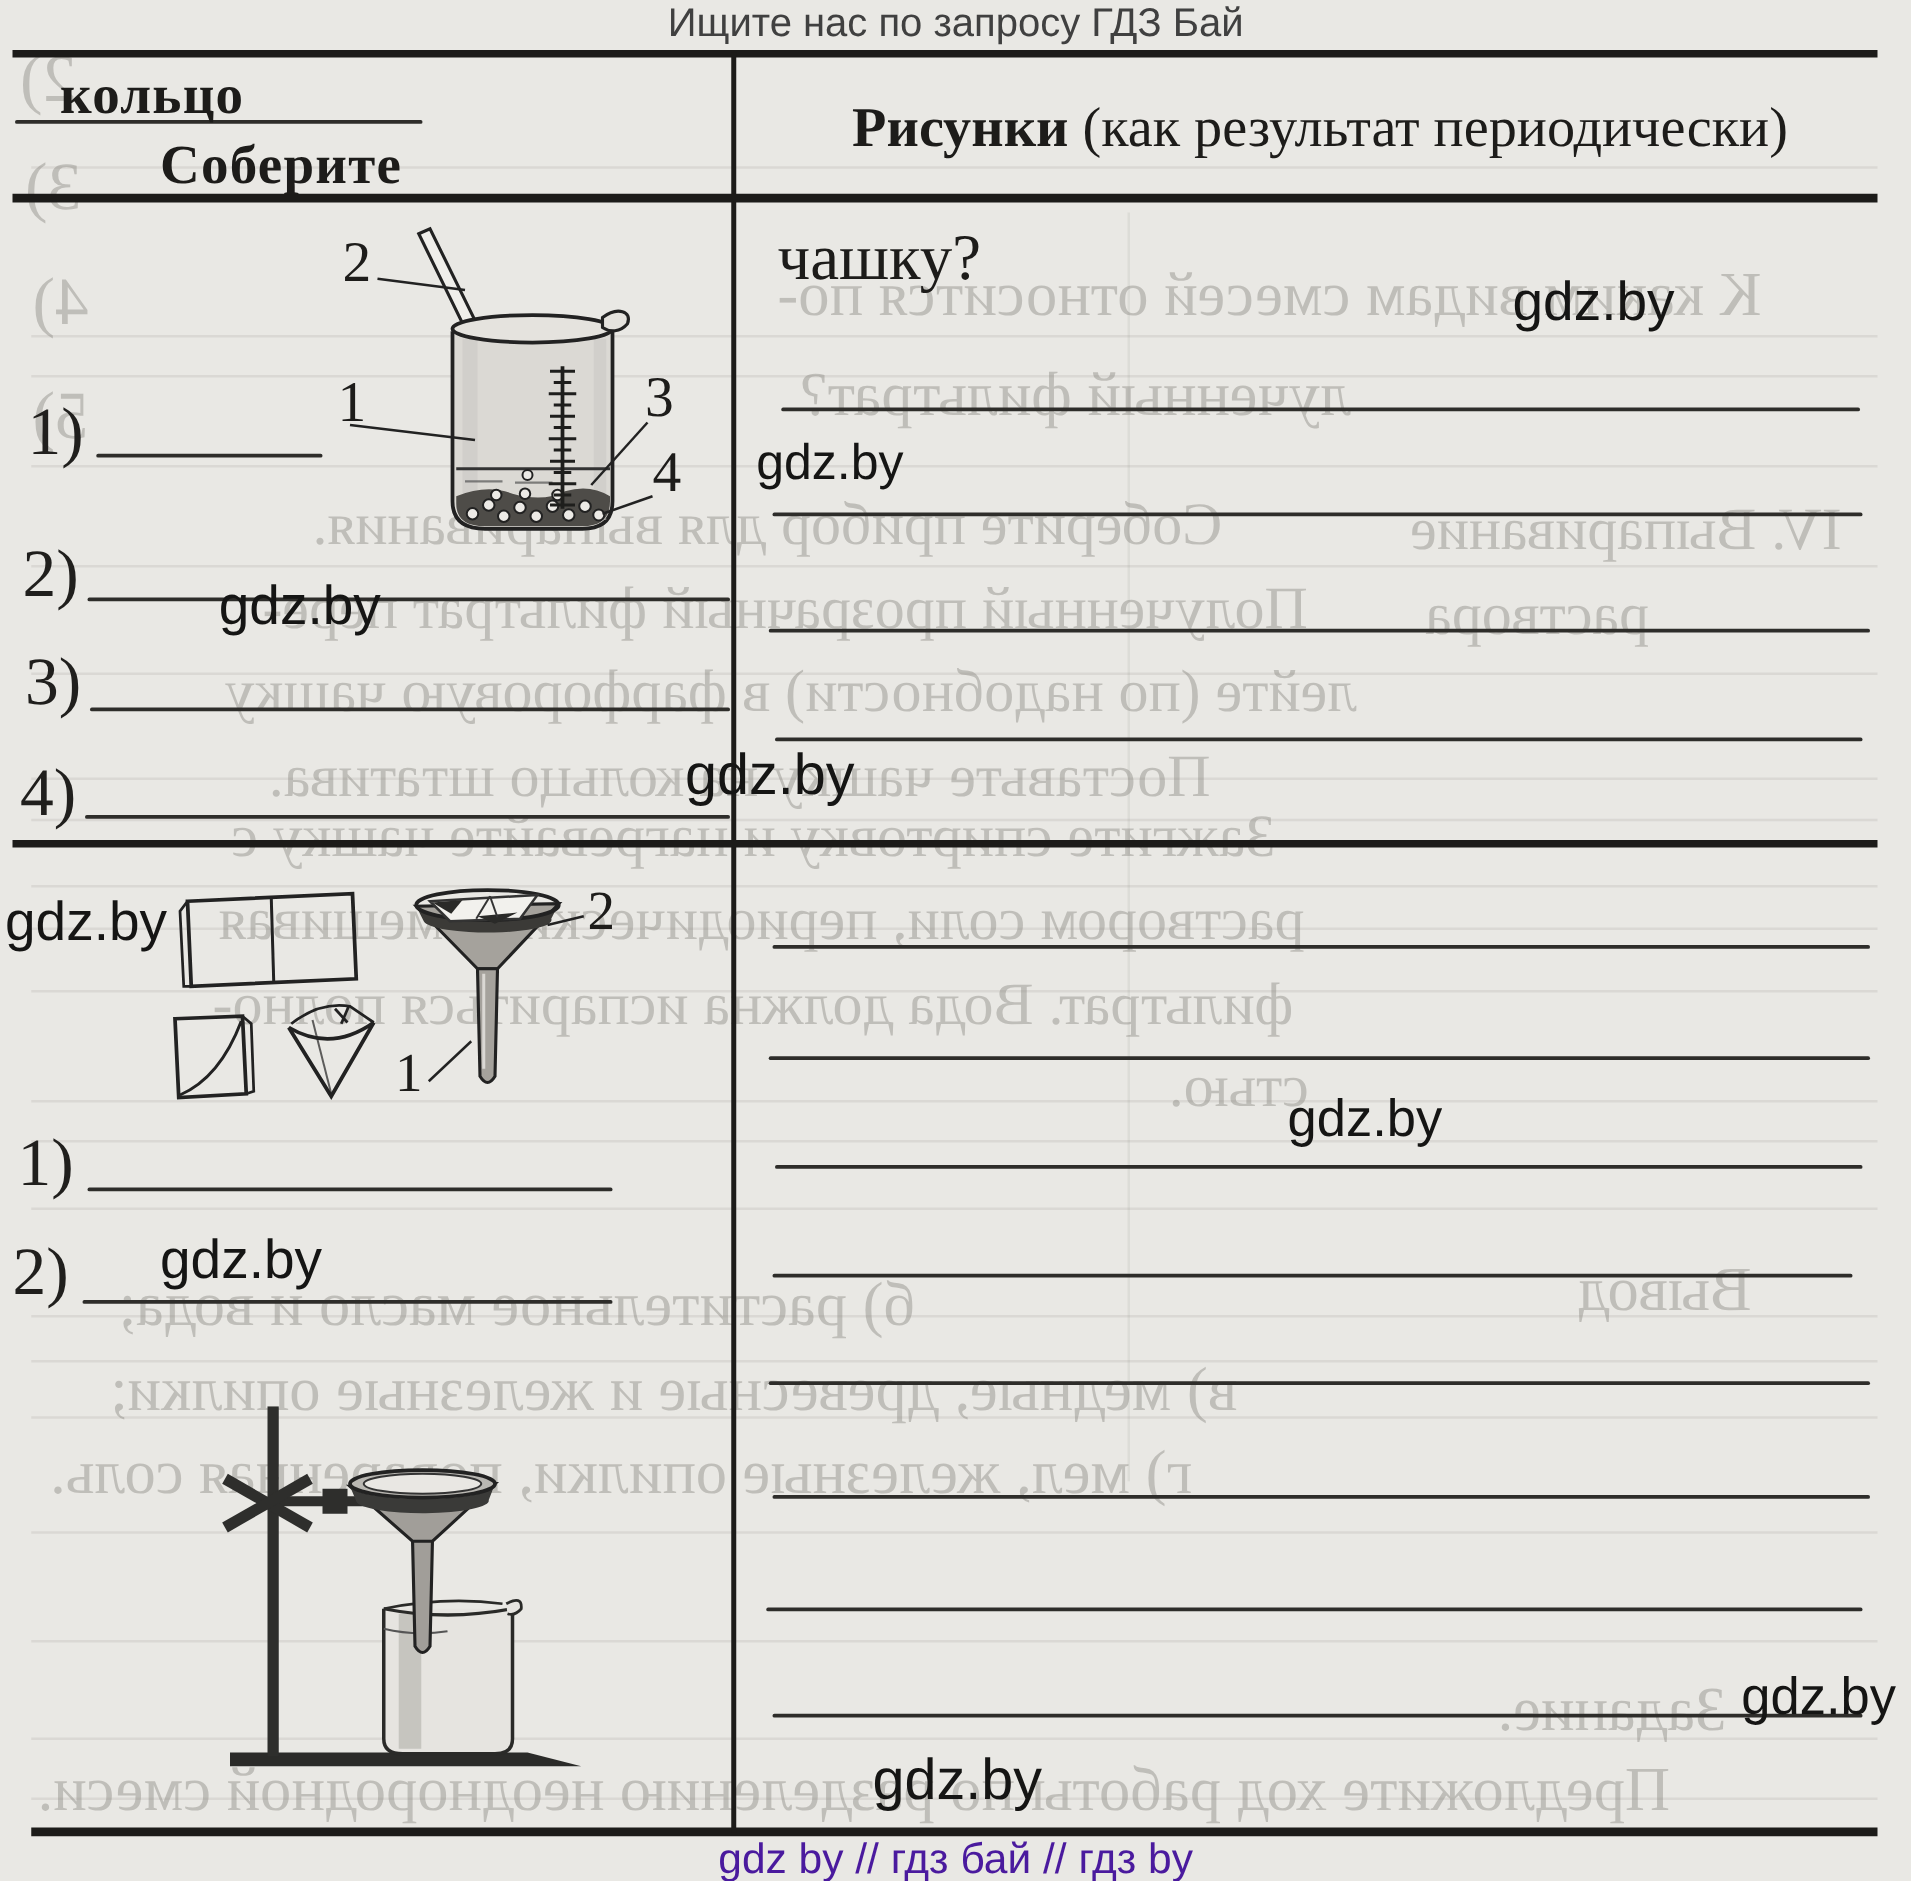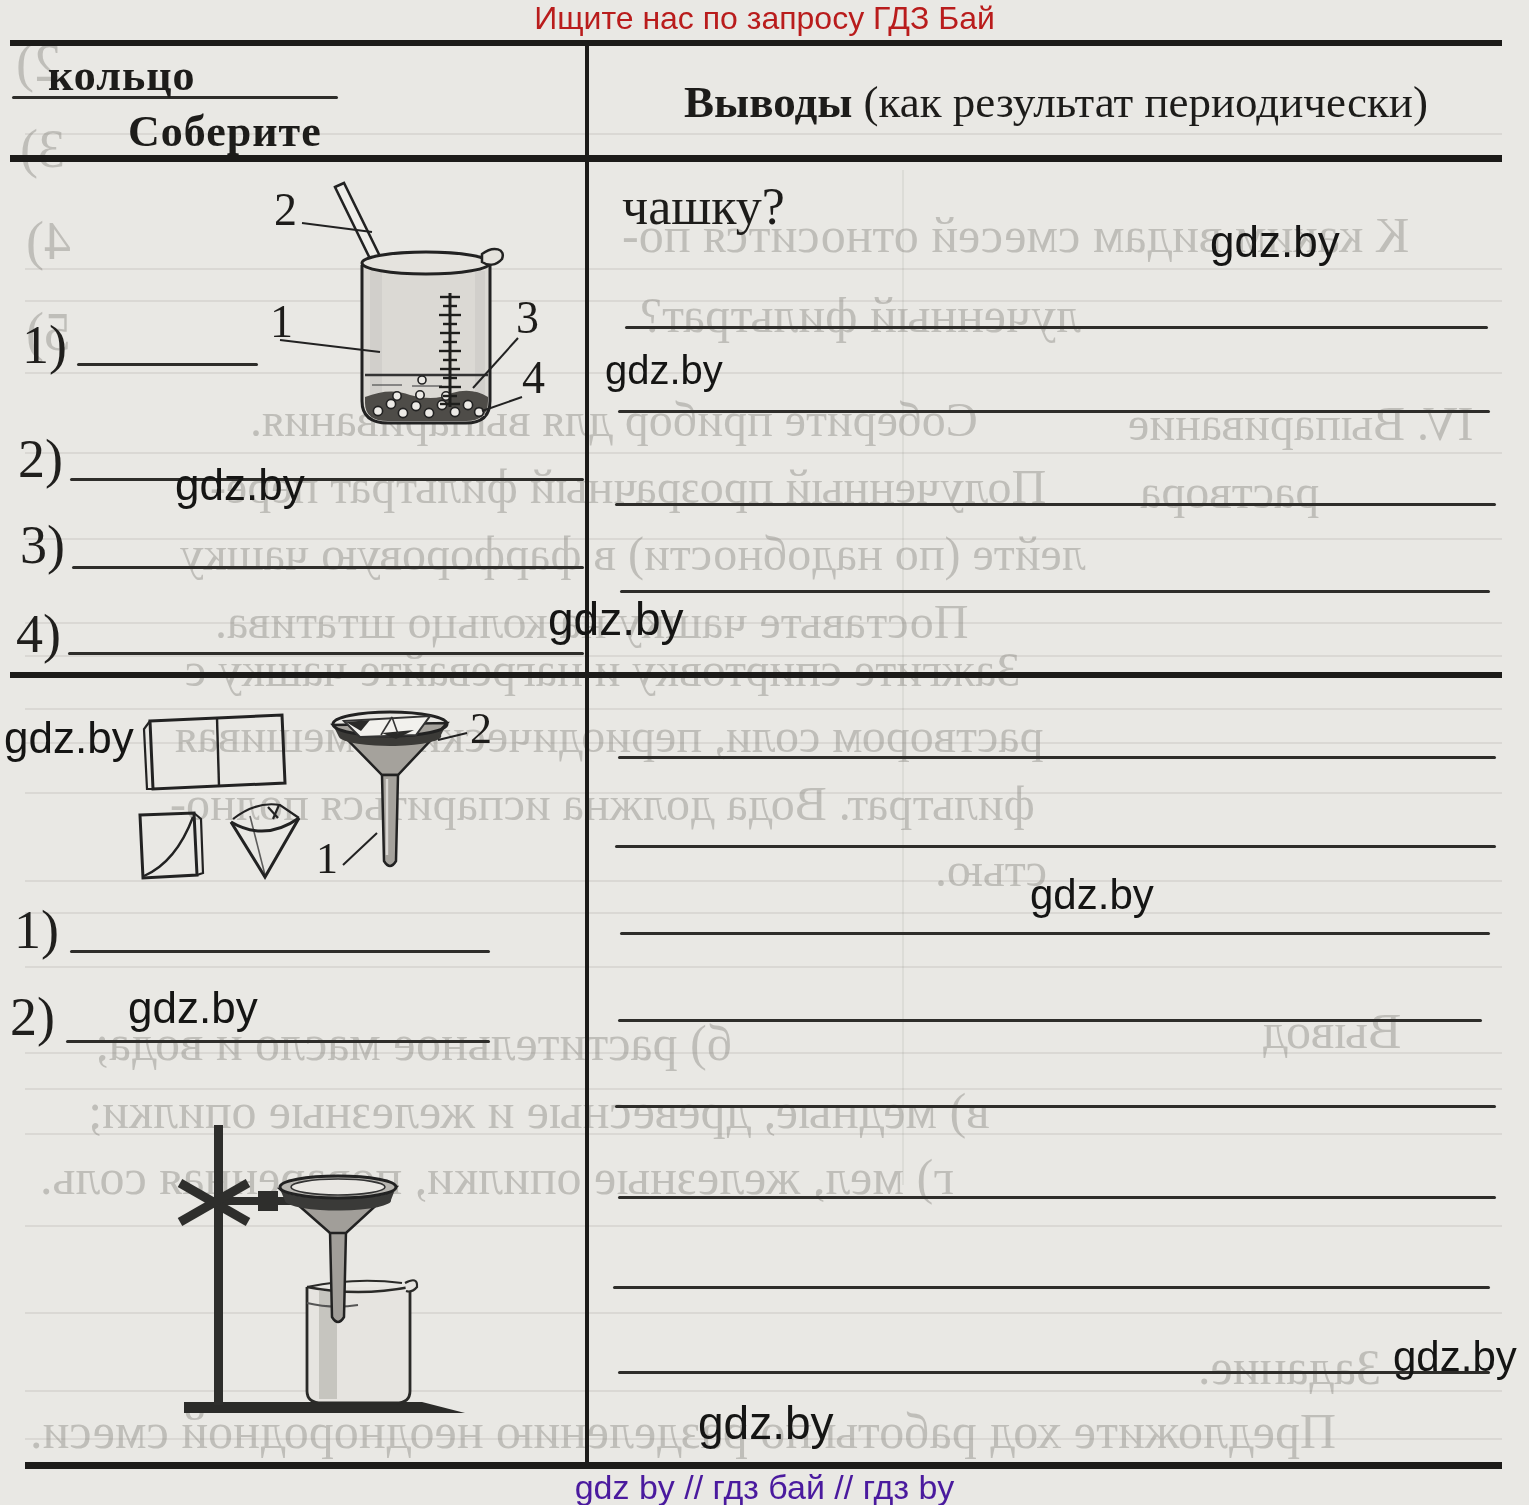--- a/index.html
+++ b/index.html
@@ -23,21 +23,21 @@
   .vfaint{position:absolute;width:2px;background:#8d8b83;opacity:.13}
   .bleed{position:absolute;transform:scaleX(-1);color:rgba(96,94,87,.30);
          white-space:nowrap;line-height:1;font-family:"Liberation Serif",serif}
   .wm{position:absolute;color:#151514;font-family:"Liberation Sans",sans-serif;
       font-weight:500;line-height:1;white-space:nowrap}
   svg text{font-family:"Liberation Serif",serif;fill:#1d1c1a}
 </style>
 </head>
 <body>
 
-<div class="promo" style="color: #b91c1c; text-align: center;">Ищите нас по запросу ГДЗ Бай</div>
+<div class="promo" style="color: #404040; text-align: center;">Ищите нас по запросу ГДЗ Бай</div>
 
 <div id="bleed-layer">
     <div class="bleed" style="left: 16px; top: 36px; font-size: 54px;">2)</div>
     <div class="bleed" style="left: 20px; top: 122px; font-size: 54px;">3)</div>
     <div class="bleed" style="left: 26px; top: 214px; font-size: 54px;">4)</div>
     <div class="bleed" style="left: 26px; top: 305px; font-size: 54px;">5)</div>
     <div class="bleed" style="left: 622px; top: 210px; font-size: 50px;">К каким видам смесей относится по-</div>
     <div class="bleed" style="left: 640px; top: 290px; font-size: 50px;">лученный фильтрат?</div>
     <div class="bleed" style="left: 250px; top: 396px; font-size: 48px;">Соберите прибор для выпаривания.</div>
     <div class="bleed" style="left: 1128px; top: 400px; font-size: 48px;">IV. Выпаривание</div>
@@ -85,21 +85,21 @@
   <div class="thick" style="left:10px;top:40px;width:1492px;height:6px"></div>
   <div class="thick" style="left:25px;top:1462px;width:1477px;height:7px"></div>
   <div class="thick" style="left:585px;top:42px;width:4px;height:1424px"></div>
   <div class="dline" style="left:12px;top:96px;width:326px"></div>
   <div class="thick" style="left:10px;top:155px;width:1492px;height:7px"></div>
   <div class="thick" style="left:10px;top:672px;width:1492px;height:6px"></div>
 
   <div class="hdr" style="left:48px;top:54px">кольцо</div>
   <div class="hdr" style="left:128px;top:110px">Соберите</div>
   <div class="rhdr">
-    <b>Выводы</b><span> (как результат периодически)</span>
+    <b>Рисунки</b><span> (как результат периодически)</span>
   </div>
 
   <div class="question">
     <div>чашку?</div>
   </div>
 
   <div class="num" style="left:22px;top:318px">1)</div>
   <div class="num" style="left:18px;top:432px">2)</div>
   <div class="num" style="left:20px;top:518px">3)</div>
   <div class="num" style="left:16px;top:607px">4)</div>

